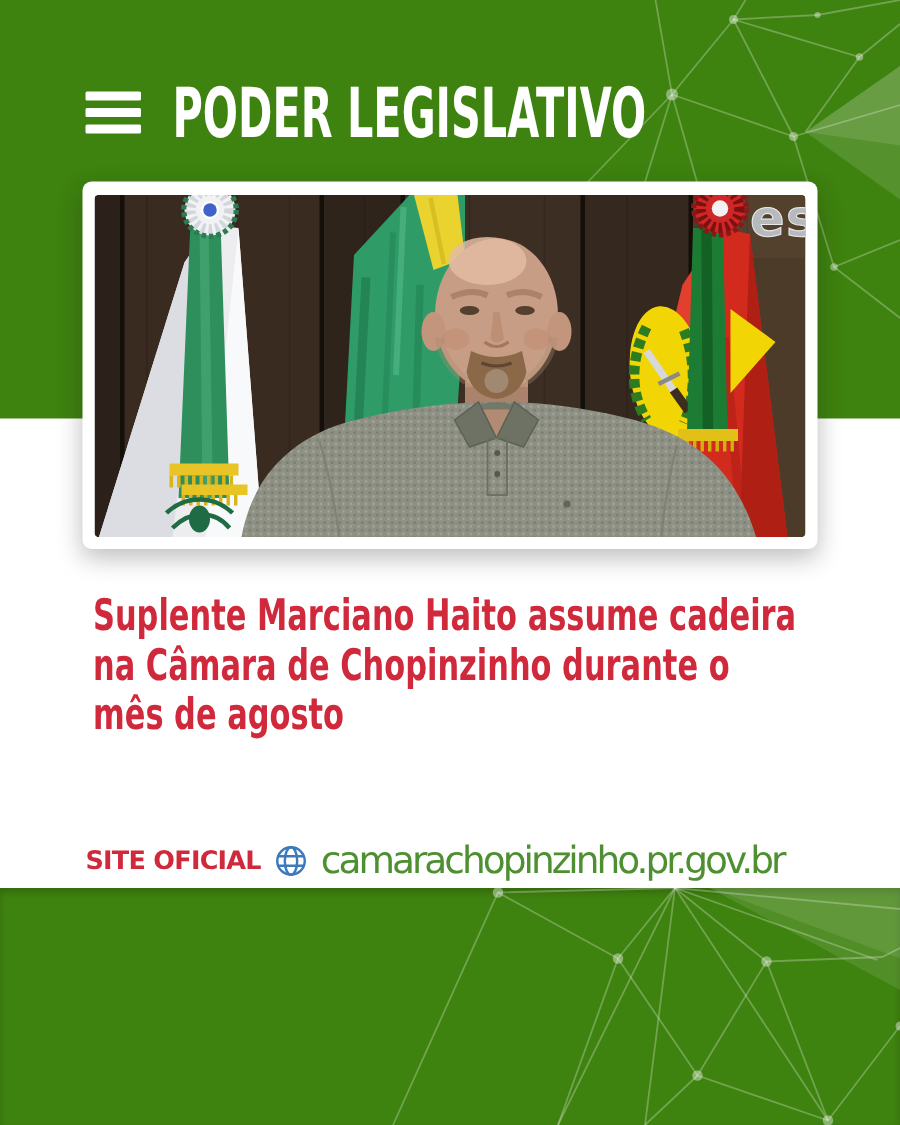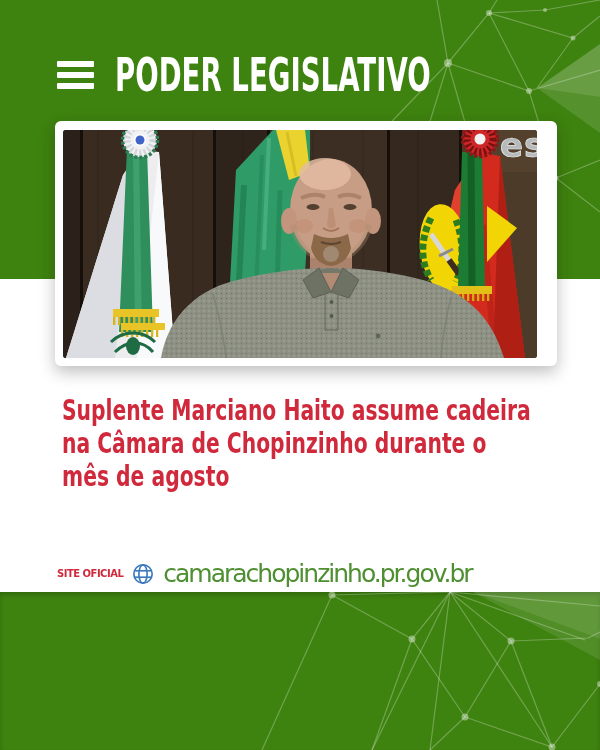--- a/index.html
+++ b/index.html
@@ -16,35 +16,35 @@
   .header{position:absolute;left:57px;top:52px;display:flex;align-items:center;gap:21px;}
   .hamburger{width:37px;display:flex;flex-direction:column;gap:5px;cursor:pointer;}
   .hamburger .bar{height:6px;background:#ffffff;border-radius:1px;}
   .brand-title{
     color:#ffffff;font-size:46px;font-weight:bold;line-height:46px;white-space:nowrap;
     transform:scaleX(0.60);transform-origin:left center;letter-spacing:0;
   }
 
   .photo-card{
     position:absolute;left:55px;top:121px;width:474px;
-    background:#ffffff;padding:9px 20px 8px 8px;border-radius:6px;
+    background:#ffffff;padding:9px 8px 8px 8px;border-radius:6px;
     box-shadow:0 6px 16px rgba(20,20,20,0.28);
   }
   .photo-frame{width:474px;height:228px;border-radius:3px;overflow:hidden;}
   .photo-frame svg{display:block;}
 
   .headline{
     position:absolute;left:62px;top:394px;width:680px;
     color:#d0293c;font-weight:bold;font-size:29px;line-height:33px;
     transform:scaleX(0.70);transform-origin:left top;
   }
   .headline div{white-space:nowrap;}
 
   .footer{position:absolute;left:57px;top:559px;display:flex;align-items:center;gap:9px;}
-  .site-label{color:#d0293c;font-weight:bold;font-size:10px;letter-spacing:-0.5px;white-space:nowrap;}
+  .site-label{color:#d0293c;font-weight:bold;font-size:17px;letter-spacing:-0.5px;white-space:nowrap;}
   .globe{width:22px;height:22px;display:block;}
   .site-url{color:#4e8f31;font-size:25px;letter-spacing:-2px;white-space:nowrap;}
 </style>
 </head>
 <body>
 
 <div class="poster">
 
   <div class="band-top">
     <svg class="decor" viewBox="0 0 600 279">

